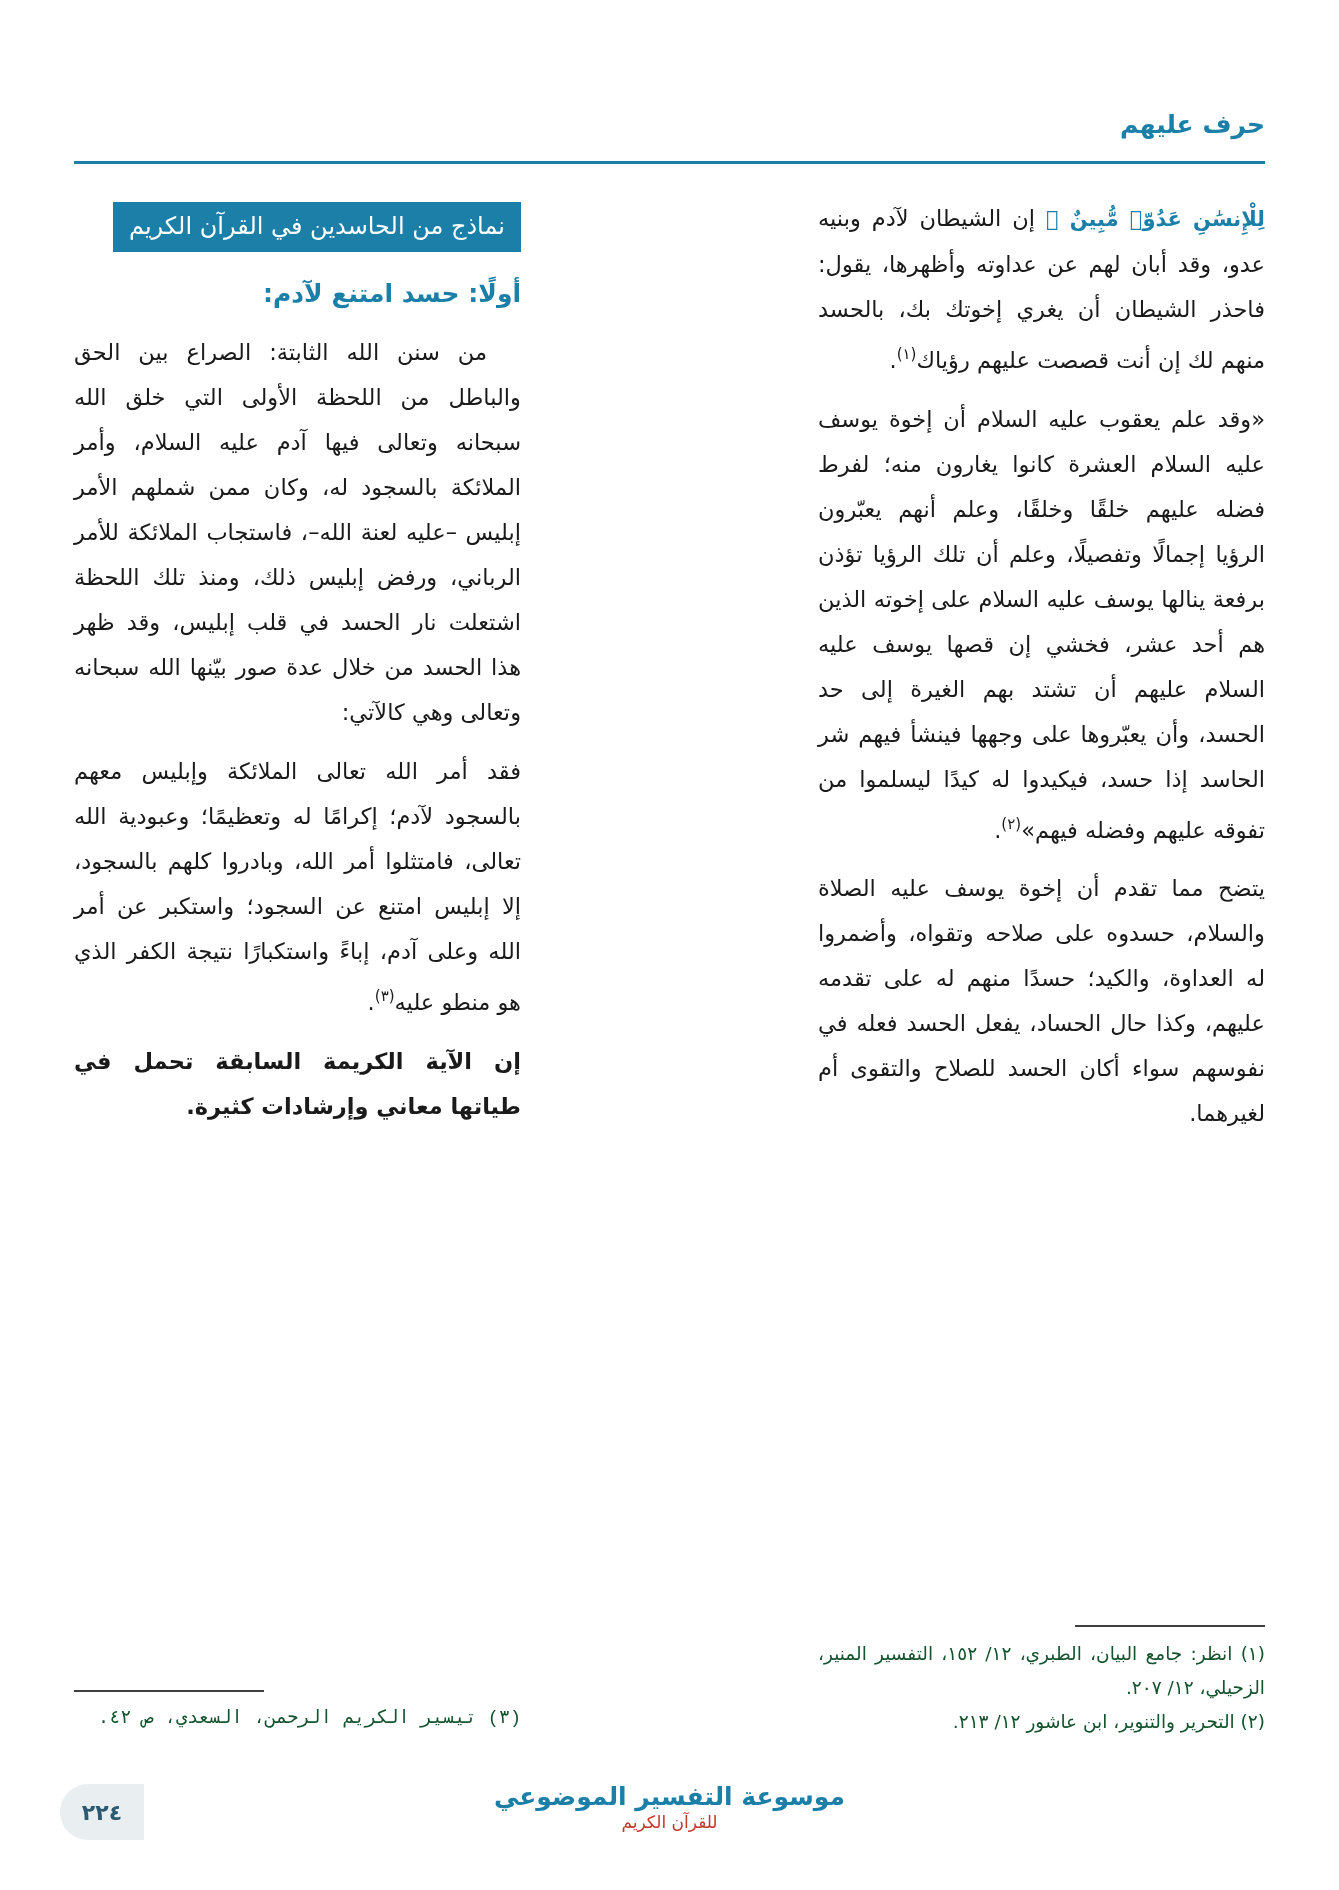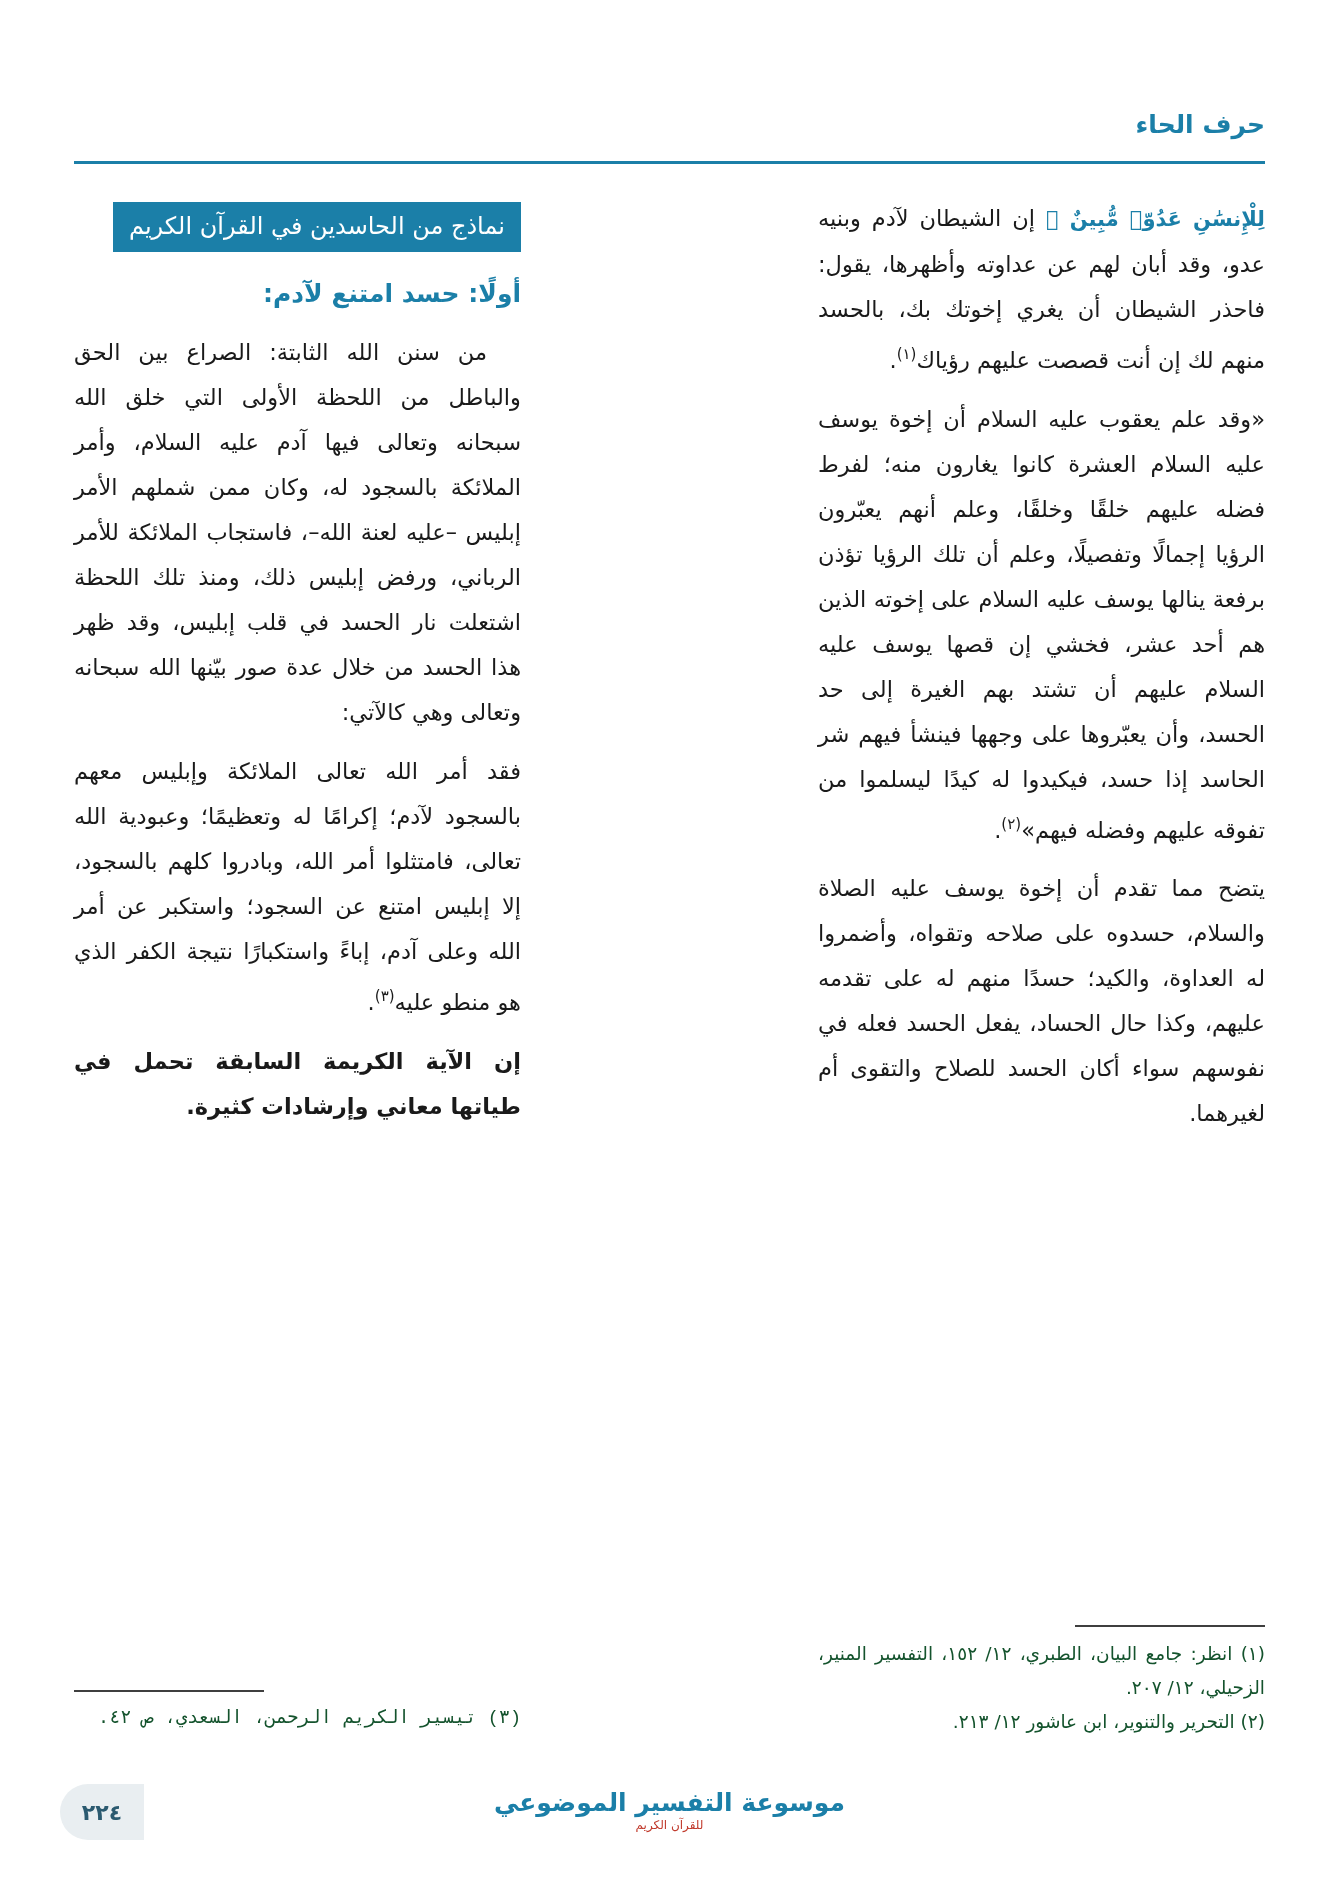--- a/index.html
+++ b/index.html
@@ -132,21 +132,21 @@
     color: #1b7fa8;
     margin-top: 13px;
   }
   .logo-main {
     font-size: 25px;
     font-weight: bold;
     letter-spacing: -1px;
     line-height: 26px;
   }
   .logo-sub {
-    font-size: 12px;
+    font-size: 17px;
     color: #c0392b;
     margin-top: 2px;
   }
   .page-number {
     position: absolute;
     left: 60px;
     bottom: 50px;
     width: 84px;
     height: 56px;
     background: #e9eef1;
@@ -156,21 +156,21 @@
     display: flex;
     align-items: center;
     justify-content: center;
     font-weight: bold;
   }
 </style>
 </head>
 <body>
 
 <div class="page-header">
-  <div class="header-title">حرف الحاء</div>
+  <div class="header-title">حرف عليهم</div>
   <div class="header-rule"></div>
 </div>
 
 <div class="col col-right">
 
   <p class="body">
     <span class="quran">لِلْإِنسَٰنِ عَدُوّٞ مُّبِينٌ ﴾</span>
     <span>إن الشيطان لآدم وبنيه عدو، وقد أبان لهم عن عداوته وأظهرها، يقول: فاحذر الشيطان أن يغري إخوتك بك، بالحسد منهم لك إن أنت قصصت عليهم رؤياك</span><sup class="fn">(١)</sup><span>.</span>
   </p>
 

